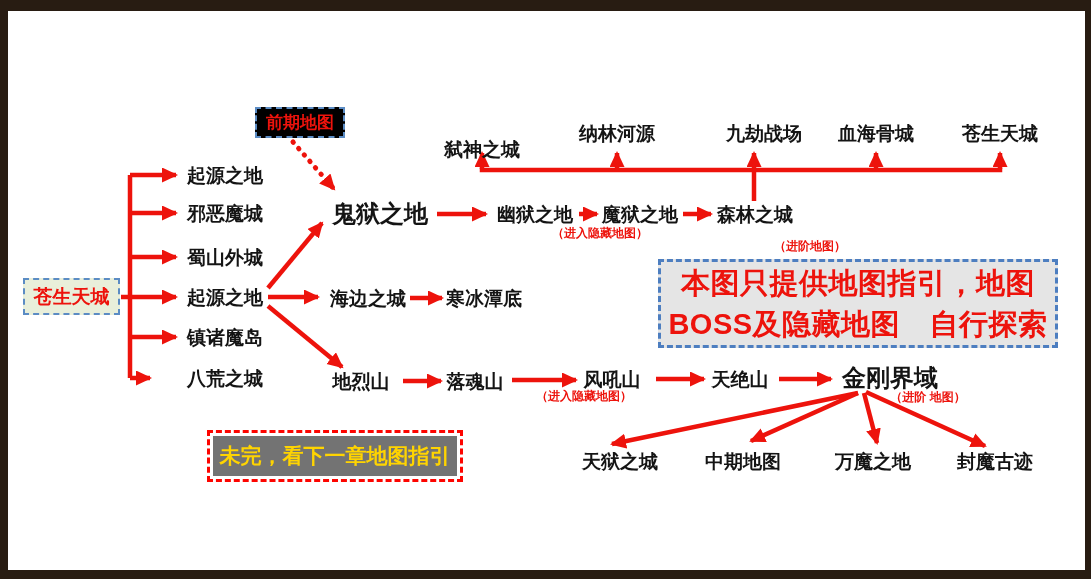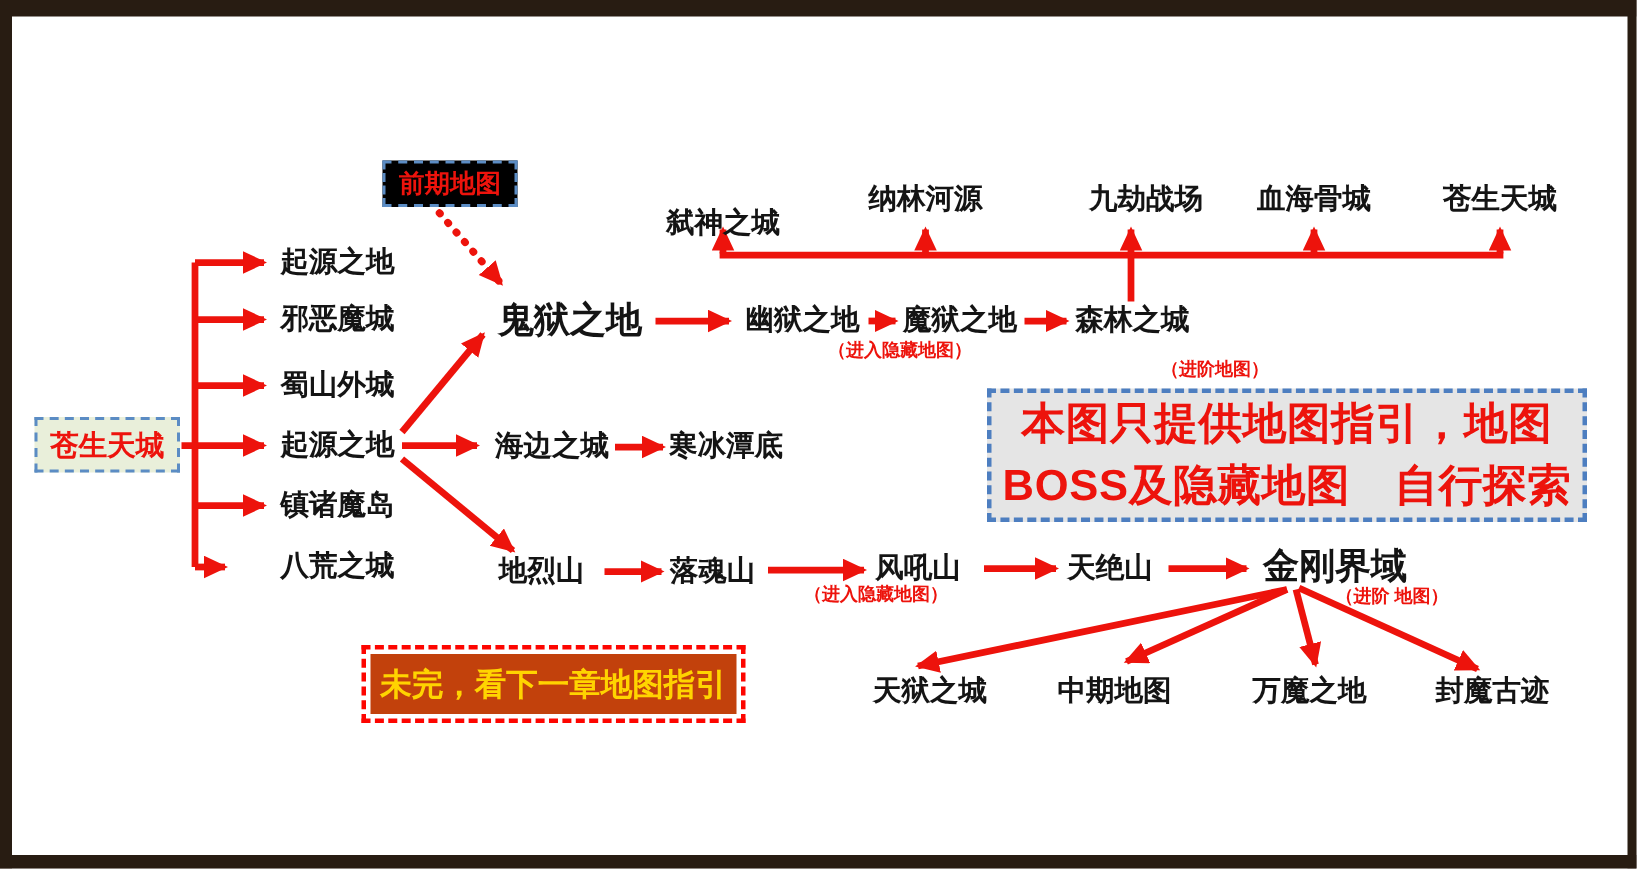--- a/index.html
+++ b/index.html
@@ -42,23 +42,23 @@
   .tag.green{background:#e9efda;}
   .noticebox{
     position:absolute;left:658px;top:259px;width:400px;height:89px;z-index:3;
     background:#e5e5e5;border:3px dashed #4d7ec0;box-sizing:border-box;
     color:#ed130c;font-weight:700;font-size:29px;line-height:1.38;
     display:flex;flex-direction:column;align-items:center;justify-content:center;
     white-space:nowrap;letter-spacing:0.5px;
   }
   .redbox{
     position:absolute;left:213px;top:436px;width:244px;height:40px;z-index:3;
-    background:#c2410c;outline:3px dashed #fd0500;outline-offset:3px;
+    background:#737373;outline:3px dashed #fd0500;outline-offset:3px;
     color:#ffd400;font-weight:700;font-size:21px;
-    display:flex;align-items:center;justify-content:center;white-space:nowrap;margin-left:34px;
+    display:flex;align-items:center;justify-content:center;white-space:nowrap;
   }
 </style>
 </head>
 <body>
 
 <div class="canvas">
 
   <svg class="wires" width="1091" height="579" viewBox="0 0 1091 579">
     <defs>
       <marker id="ah" markerUnits="userSpaceOnUse" markerWidth="20" markerHeight="18" refX="14" refY="7.5" orient="auto">

